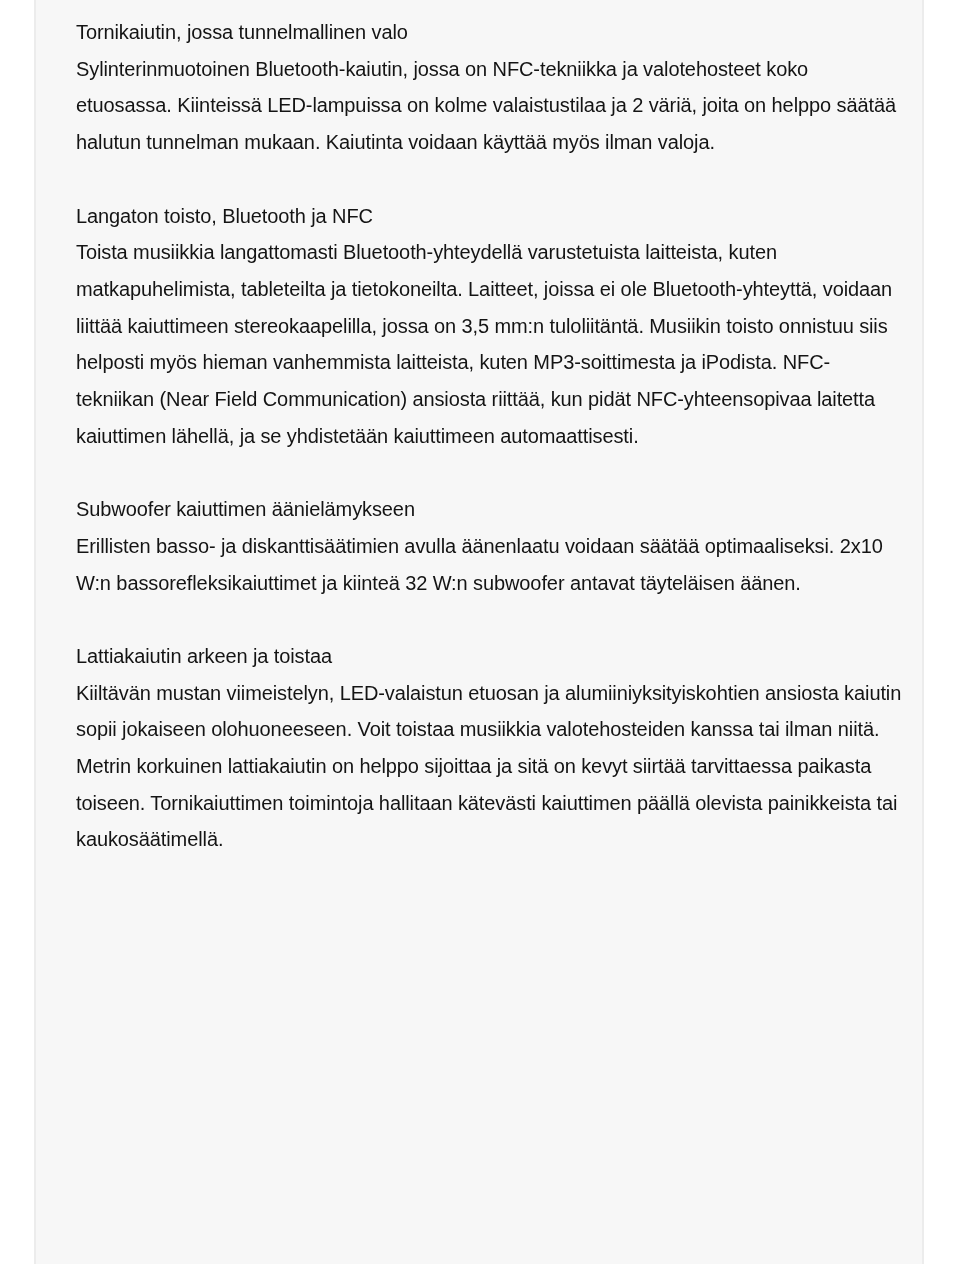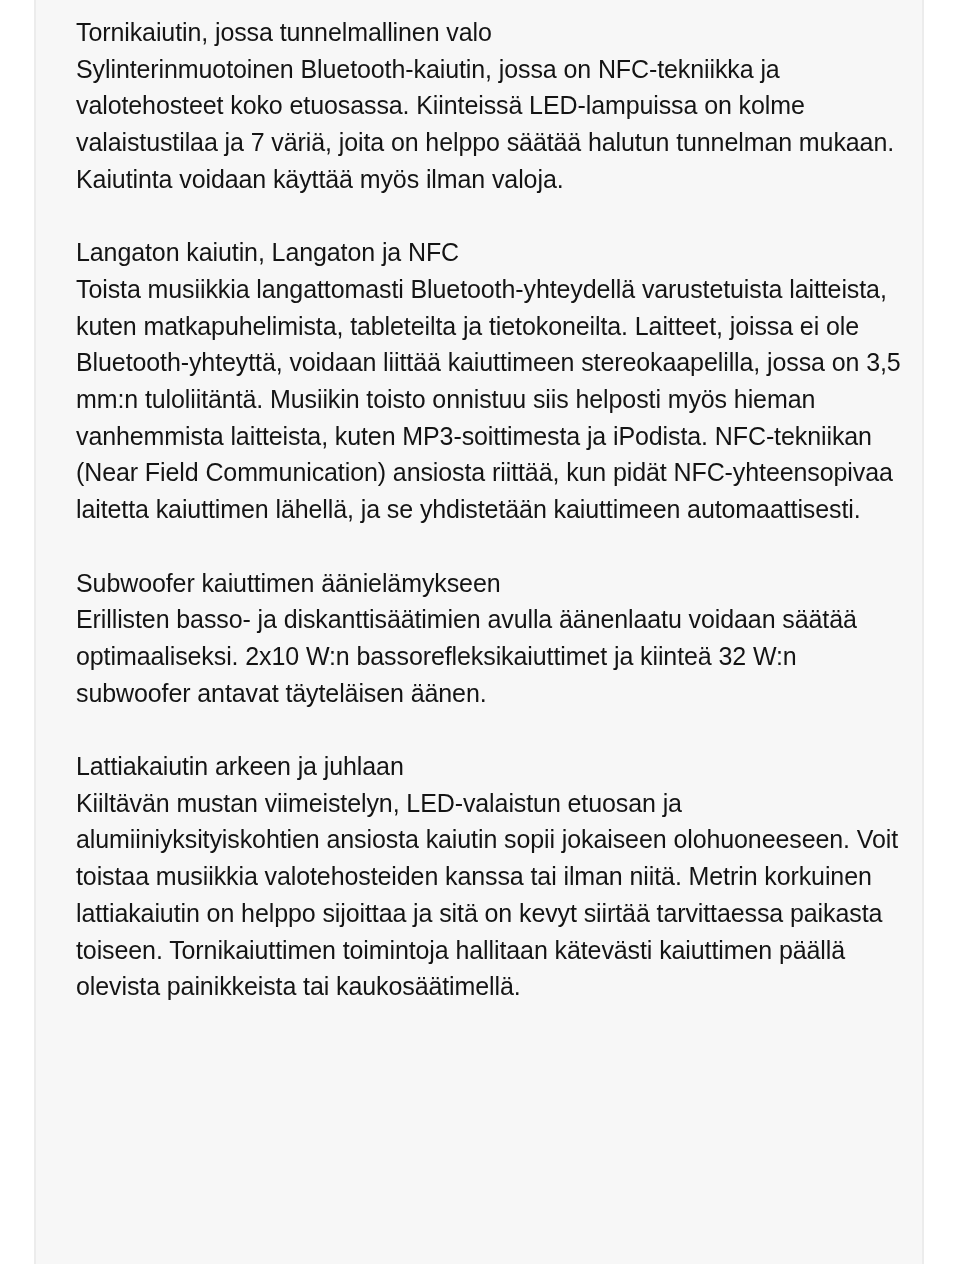--- a/index.html
+++ b/index.html
@@ -32,38 +32,38 @@
       color: #141414;
       letter-spacing: -0.1px;
     }
     .section {
       margin: 0 0 36.7px 0;
     }
     .section-title, .section-body {
       display: block;
       margin: 0;
       font-weight: normal;
-      font-size: 25px;
+      font-size: 20px;
     }
   </style>
 </head>
 <body>
 
 <div class="panel"></div>
 
 <div class="content">
   <div class="section">
     <h2 class="section-title">Tornikaiutin, jossa tunnelmallinen valo</h2>
-    <p class="section-body">Sylinterinmuotoinen Bluetooth-kaiutin, jossa on NFC-tekniikka ja valotehosteet koko etuosassa. Kiinteissä LED-lampuissa on kolme valaistustilaa ja 7 väriä, joita on helppo säätää halutun tunnelman mukaan. Kaiutinta voidaan käyttää myös ilman valoja.</p>
+    <p class="section-body">Sylinterinmuotoinen Bluetooth-kaiutin, jossa on NFC-tekniikka ja valotehosteet koko etuosassa. Kiinteissä LED-lampuissa on kolme valaistustilaa ja 2 väriä, joita on helppo säätää halutun tunnelman mukaan. Kaiutinta voidaan käyttää myös ilman valoja.</p>
   </div>
   <div class="section">
-    <h2 class="section-title">Langaton kaiutin, Langaton ja NFC</h2>
+    <h2 class="section-title">Langaton toisto, Bluetooth ja NFC</h2>
     <p class="section-body">Toista musiikkia langattomasti Bluetooth-yhteydellä varustetuista laitteista, kuten matkapuhelimista, tableteilta ja tietokoneilta. Laitteet, joissa ei ole Bluetooth-yhteyttä, voidaan liittää kaiuttimeen stereokaapelilla, jossa on 3,5 mm:n tuloliitäntä. Musiikin toisto onnistuu siis helposti myös hieman vanhemmista laitteista, kuten MP3-soittimesta ja iPodista. NFC-tekniikan (Near Field Communication) ansiosta riittää, kun pidät NFC-yhteensopivaa laitetta kaiuttimen lähellä, ja se yhdistetään kaiuttimeen automaattisesti.</p>
   </div>
   <div class="section">
     <h2 class="section-title">Subwoofer kaiuttimen äänielämykseen</h2>
     <p class="section-body">Erillisten basso- ja diskanttisäätimien avulla äänenlaatu voidaan säätää optimaaliseksi. 2x10 W:n bassorefleksikaiuttimet ja kiinteä 32 W:n subwoofer antavat täyteläisen äänen.</p>
   </div>
   <div class="section">
-    <h2 class="section-title">Lattiakaiutin arkeen ja juhlaan</h2>
+    <h2 class="section-title">Lattiakaiutin arkeen ja toistaa</h2>
     <p class="section-body">Kiiltävän mustan viimeistelyn, LED-valaistun etuosan ja alumiiniyksityiskohtien ansiosta kaiutin sopii jokaiseen olohuoneeseen. Voit toistaa musiikkia valotehosteiden kanssa tai ilman niitä. Metrin korkuinen lattiakaiutin on helppo sijoittaa ja sitä on kevyt siirtää tarvittaessa paikasta toiseen. Tornikaiuttimen toimintoja hallitaan kätevästi kaiuttimen päällä olevista painikkeista tai kaukosäätimellä.</p>
   </div>
 </div>
 
 </body></html>

